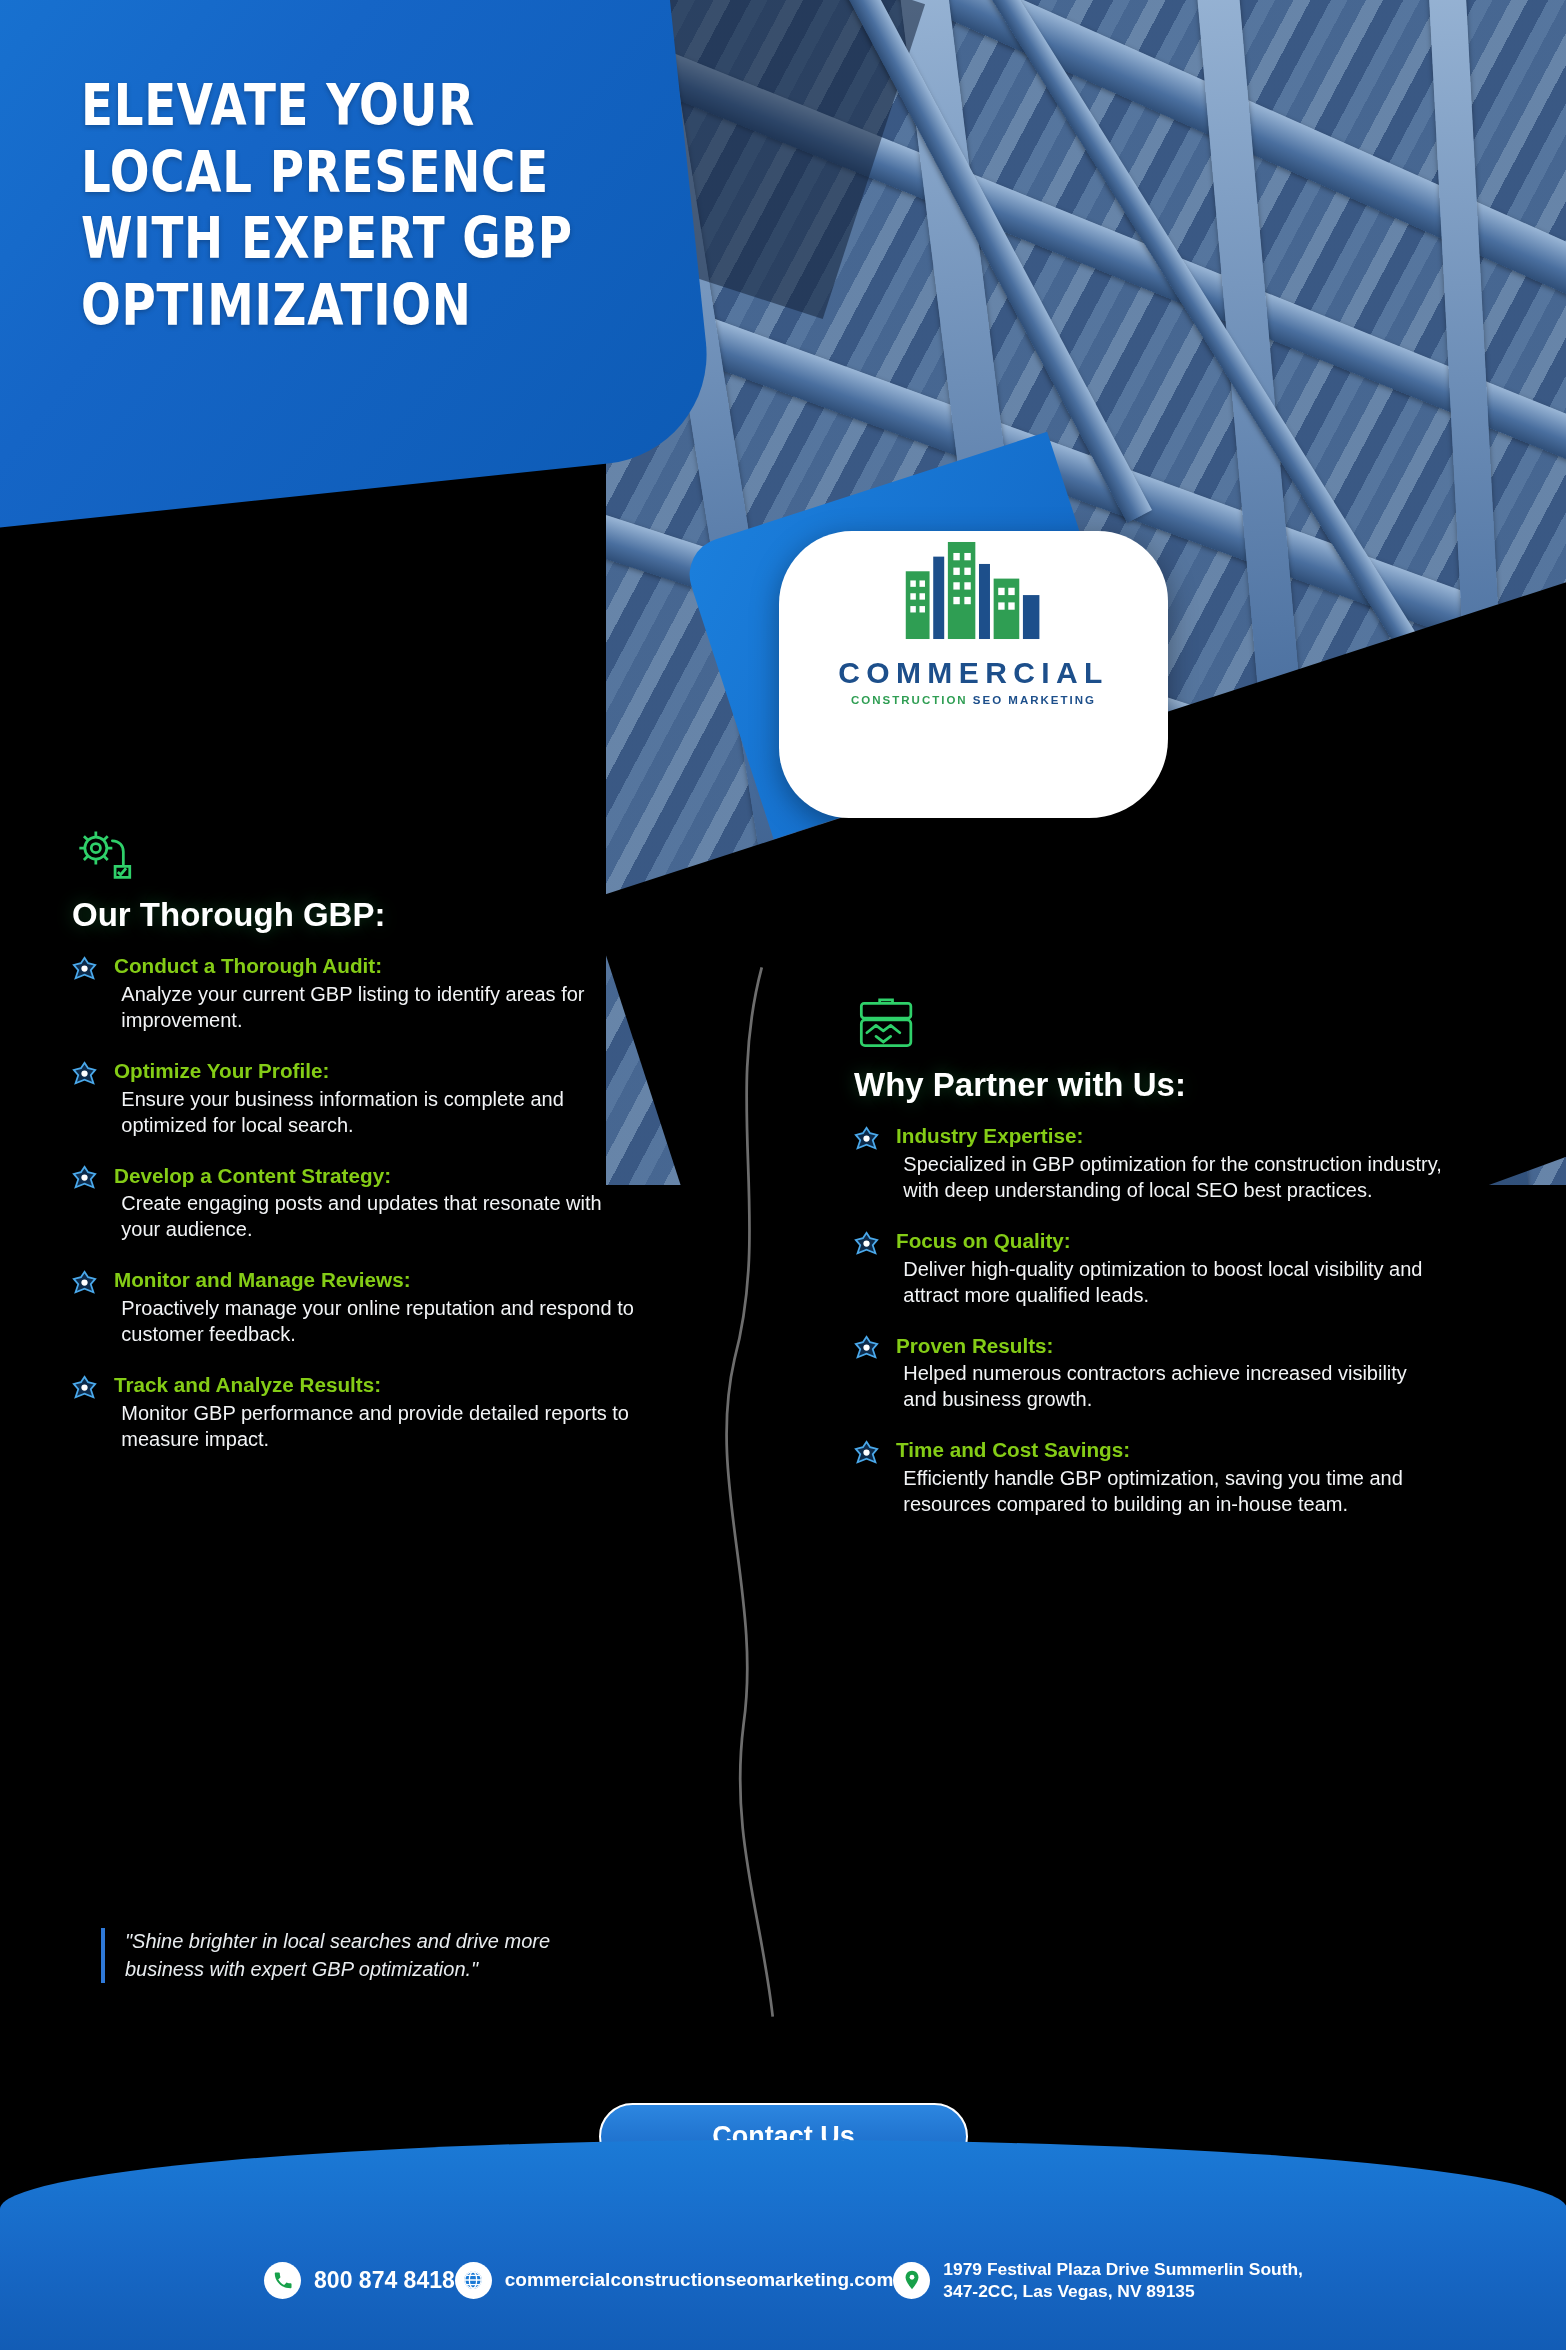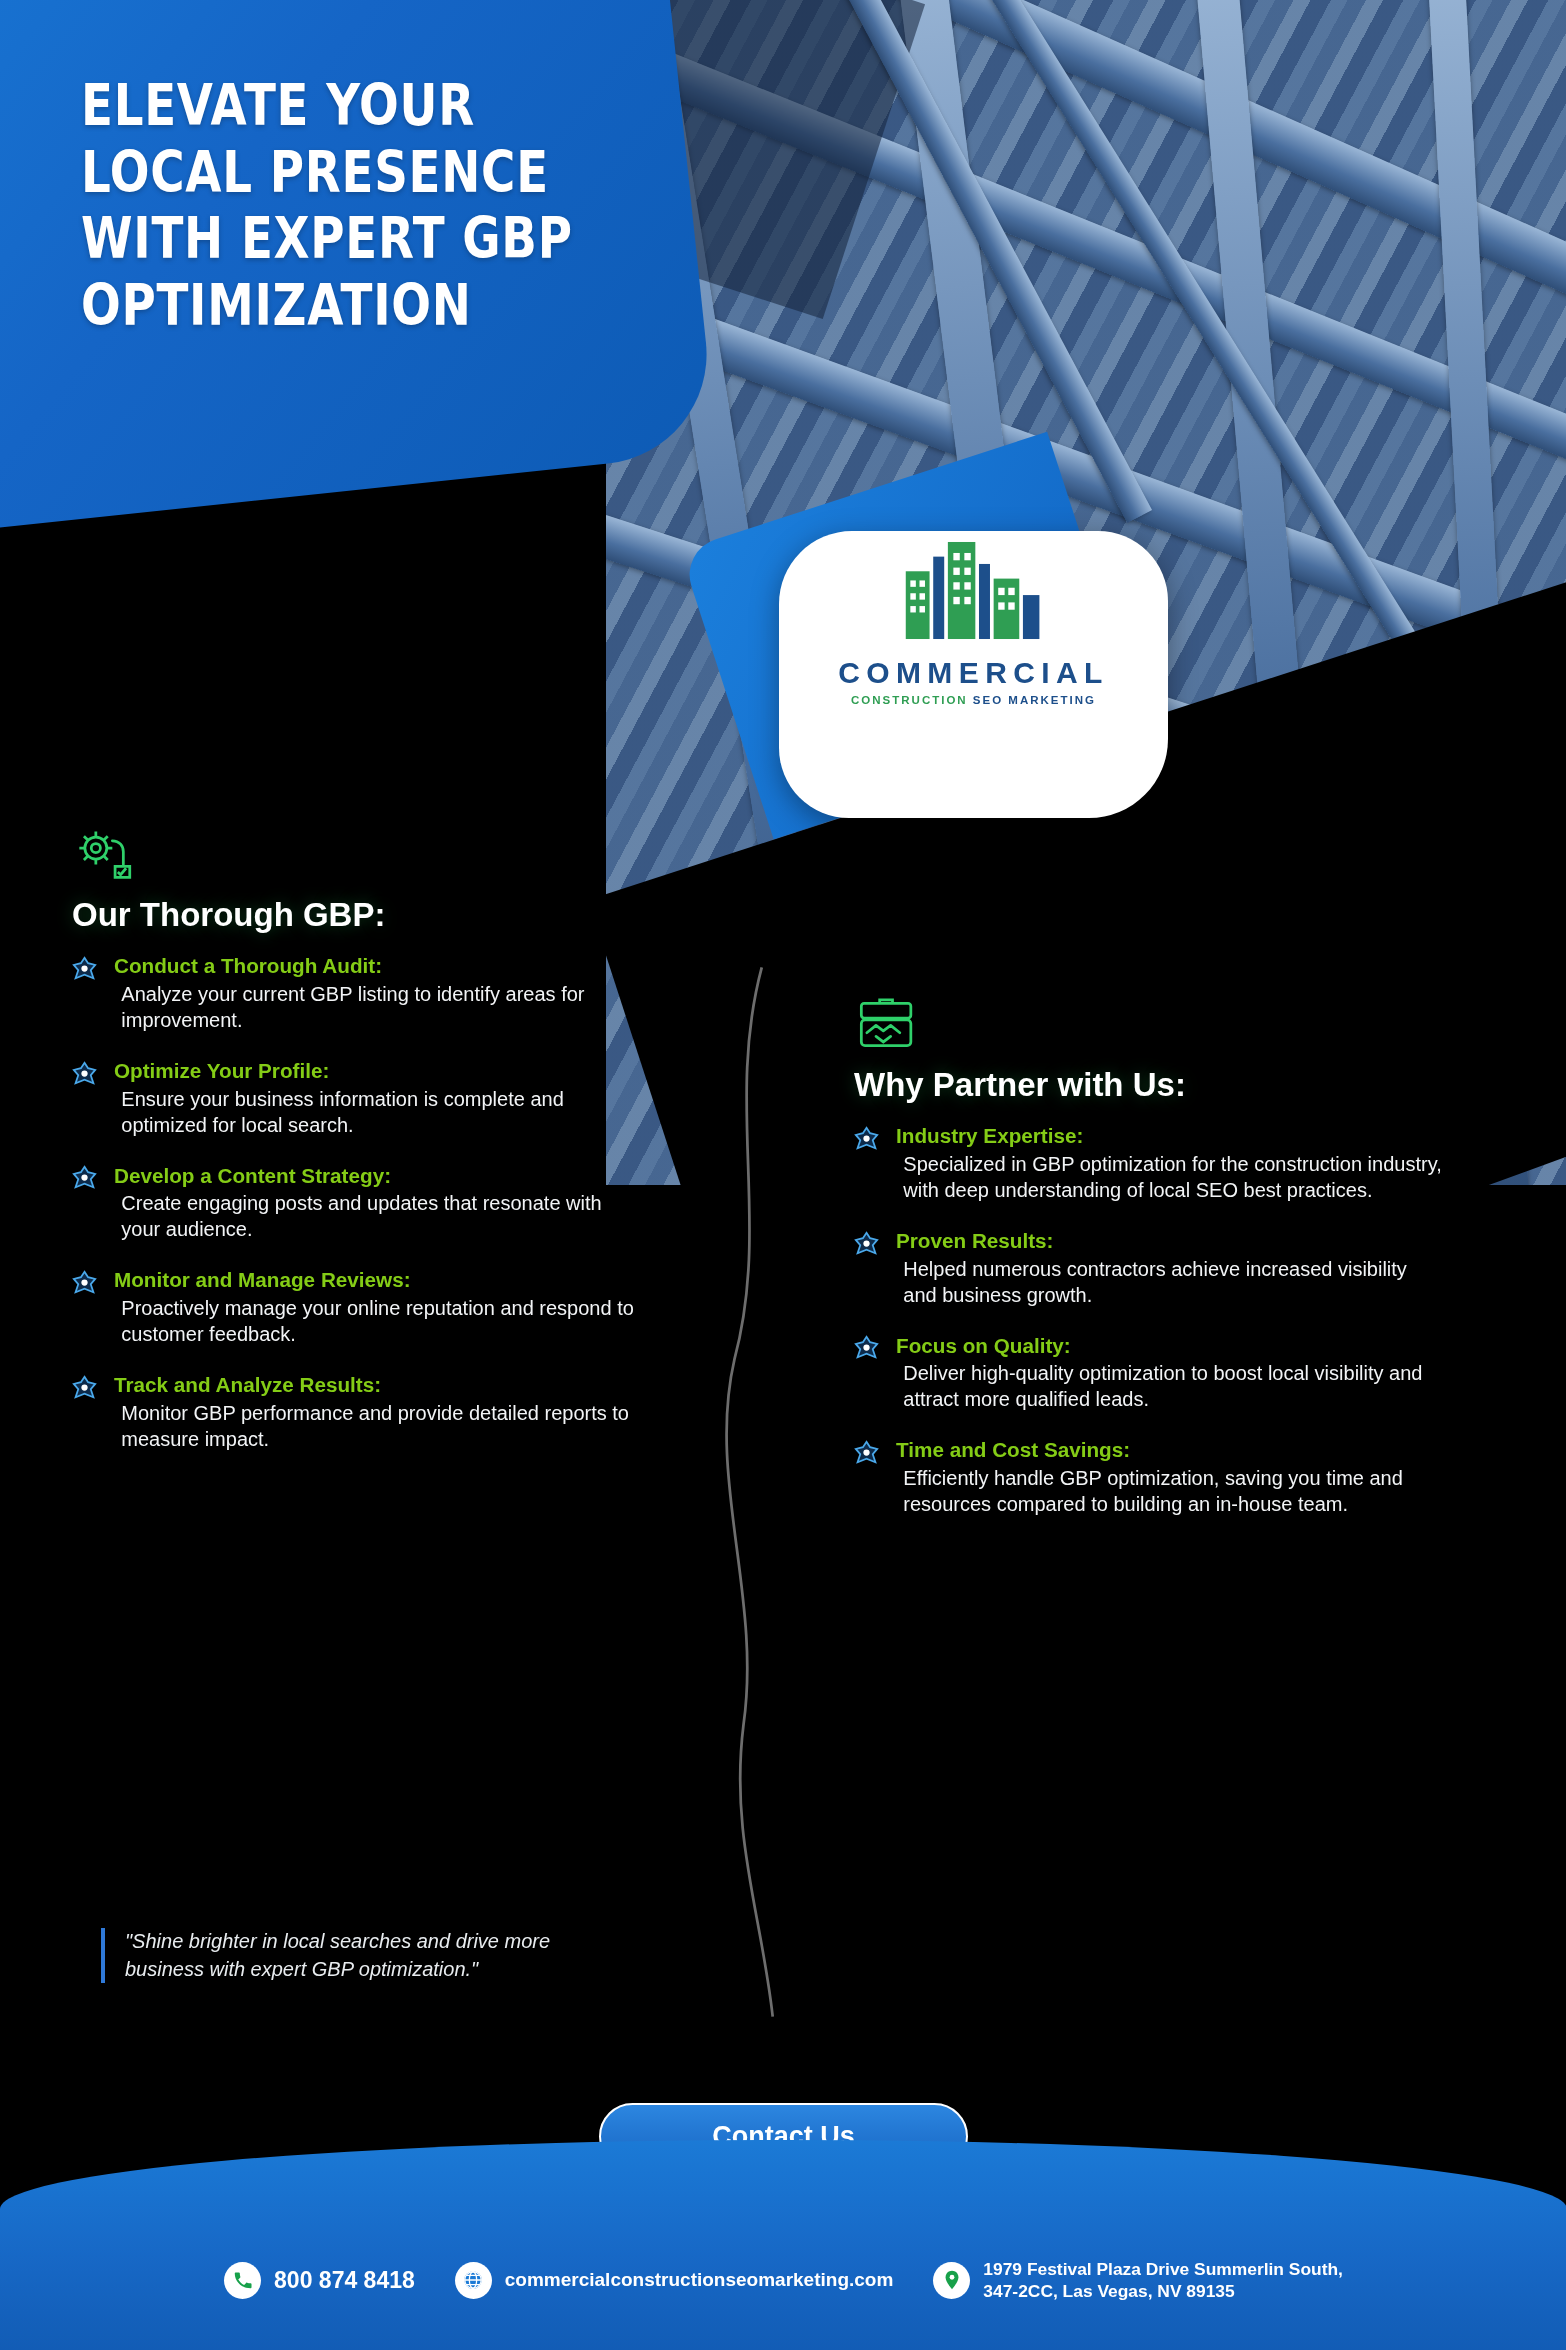--- a/index.html
+++ b/index.html
@@ -203,21 +203,20 @@
     background: linear-gradient(180deg, #1b7ad6 0%, #1768c6 55%, #125cb5 100%);
     border-top-left-radius: 100% 138px;
     border-top-right-radius: 100% 138px;
   }
   .footer-inner {
     position: absolute;
     bottom: 48px; left: 0; width: 1567px;
     display: flex;
     align-items: center;
     justify-content: center;
-    gap: 40px;
     color: #ffffff;
   }
   .f-item { display: flex; align-items: center; gap: 13px; }
   .f-ico {
     width: 37px; height: 37px; border-radius: 50%;
     background: #ffffff;
     display: flex; align-items: center; justify-content: center;
     flex: 0 0 37px;
   }
   .f-phone { font-family: "Liberation Sans", sans-serif; font-weight: 700; font-size: 23px; }
@@ -369,31 +368,31 @@
         </svg>
       <div class="item-title">Industry Expertise:</div>
       <div class="item-body">Specialized in GBP optimization for the construction industry, with deep understanding of local SEO best practices.</div>
     </div>
 
     <div class="item">
       <svg class="bullet" viewBox="0 0 28 28">
           <path d="M14 2 L18 8 L26 10 L21 16 L24 25 L14 21 L4 25 L7 16 L2 10 L10 8 Z" fill="#0d2a4a" stroke="#4aa8ea" stroke-width="2"></path>
           <circle cx="14" cy="14" r="3.5" fill="#ffffff"></circle>
         </svg>
+      <div class="item-title">Focus on Quality:</div>
+      <div class="item-body">Deliver high-quality optimization to boost local visibility and attract more qualified leads.</div>
+    </div>
+
+    <div class="item">
+      <svg class="bullet" viewBox="0 0 28 28">
+          <path d="M14 2 L18 8 L26 10 L21 16 L24 25 L14 21 L4 25 L7 16 L2 10 L10 8 Z" fill="#0d2a4a" stroke="#4aa8ea" stroke-width="2"></path>
+          <circle cx="14" cy="14" r="3.5" fill="#ffffff"></circle>
+        </svg>
       <div class="item-title">Proven Results:</div>
       <div class="item-body">Helped numerous contractors achieve increased visibility and business growth.</div>
-    </div>
-
-    <div class="item">
-      <svg class="bullet" viewBox="0 0 28 28">
-          <path d="M14 2 L18 8 L26 10 L21 16 L24 25 L14 21 L4 25 L7 16 L2 10 L10 8 Z" fill="#0d2a4a" stroke="#4aa8ea" stroke-width="2"></path>
-          <circle cx="14" cy="14" r="3.5" fill="#ffffff"></circle>
-        </svg>
-      <div class="item-title">Focus on Quality:</div>
-      <div class="item-body">Deliver high-quality optimization to boost local visibility and attract more qualified leads.</div>
     </div>
 
     <div class="item">
       <svg class="bullet" viewBox="0 0 28 28">
           <path d="M14 2 L18 8 L26 10 L21 16 L24 25 L14 21 L4 25 L7 16 L2 10 L10 8 Z" fill="#0d2a4a" stroke="#4aa8ea" stroke-width="2"></path>
           <circle cx="14" cy="14" r="3.5" fill="#ffffff"></circle>
         </svg>
       <div class="item-title">Time and Cost Savings:</div>
       <div class="item-body">Efficiently handle GBP optimization, saving you time and resources compared to building an in-house team.</div>
     </div>

